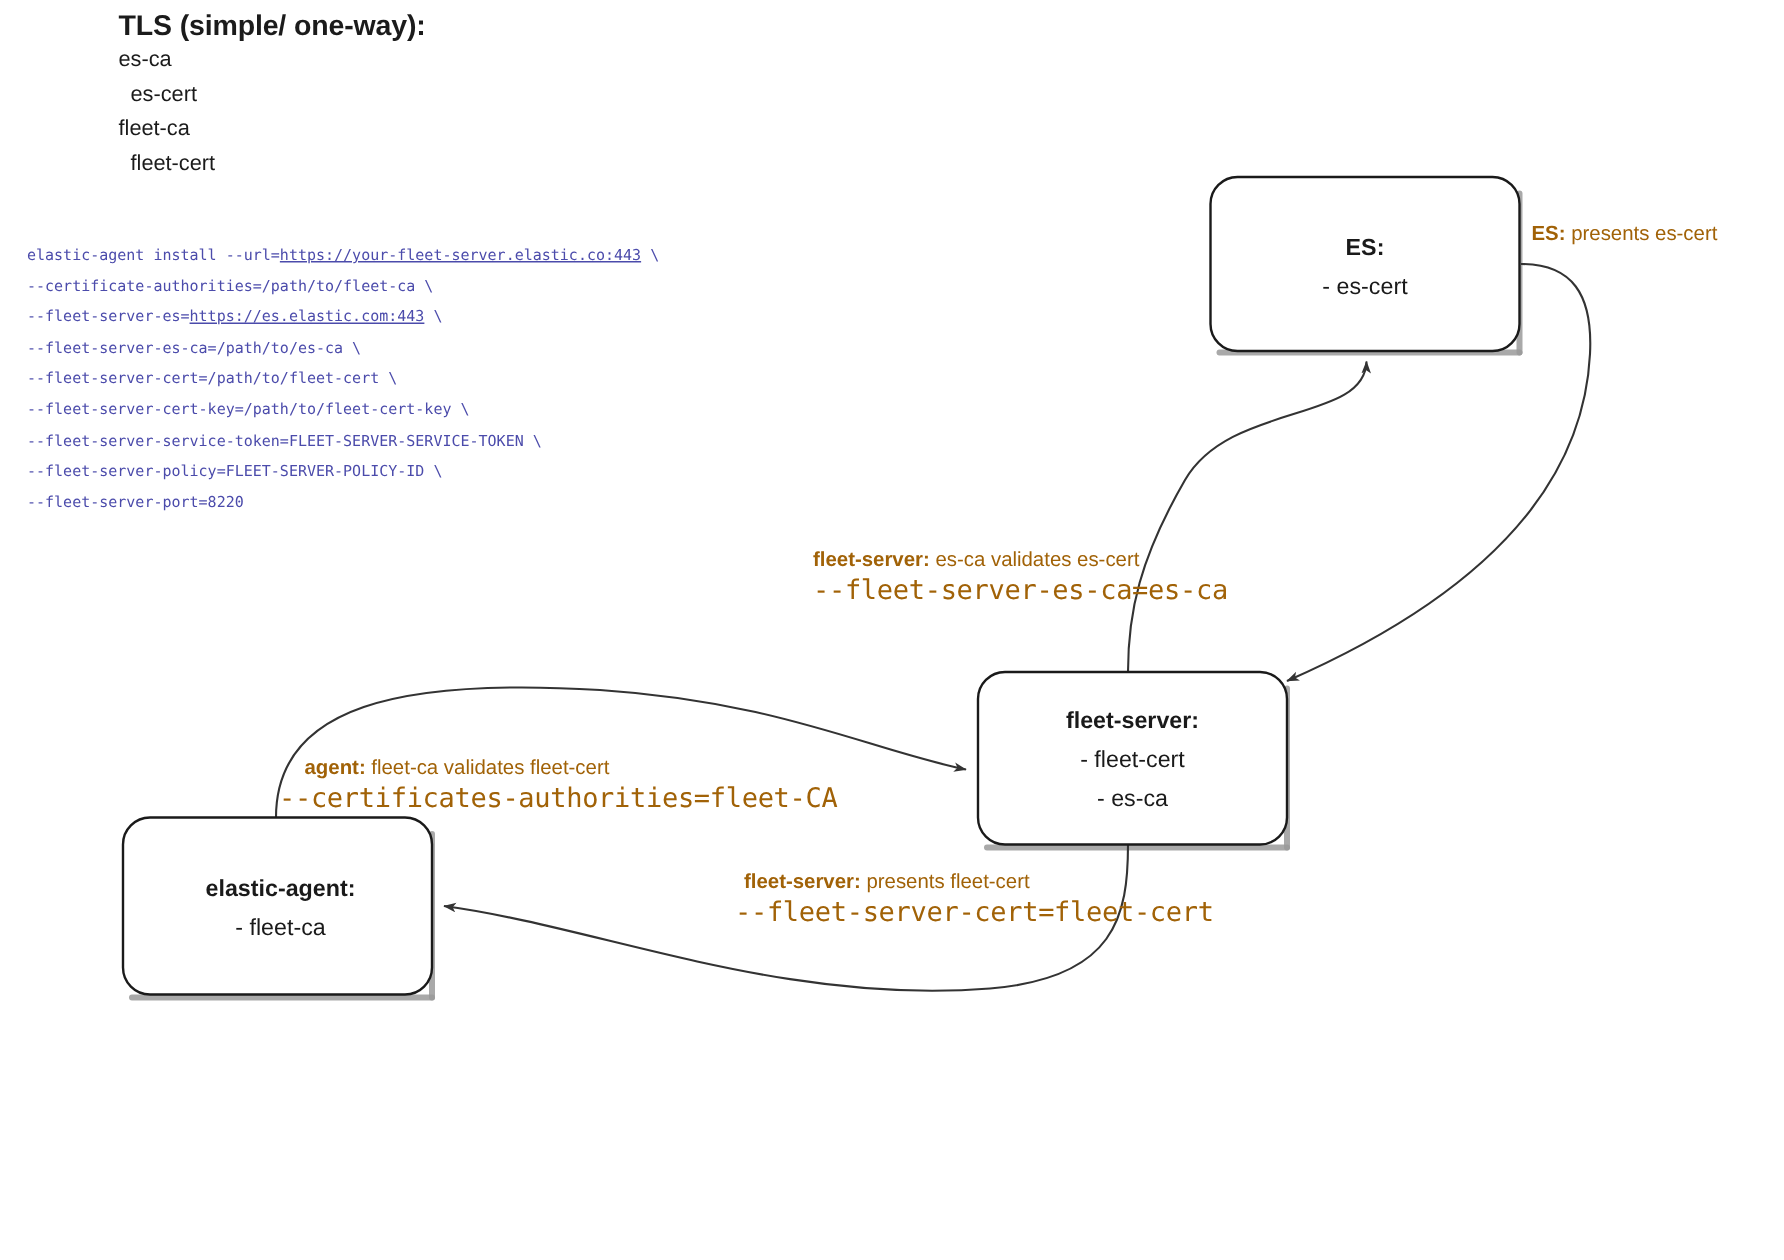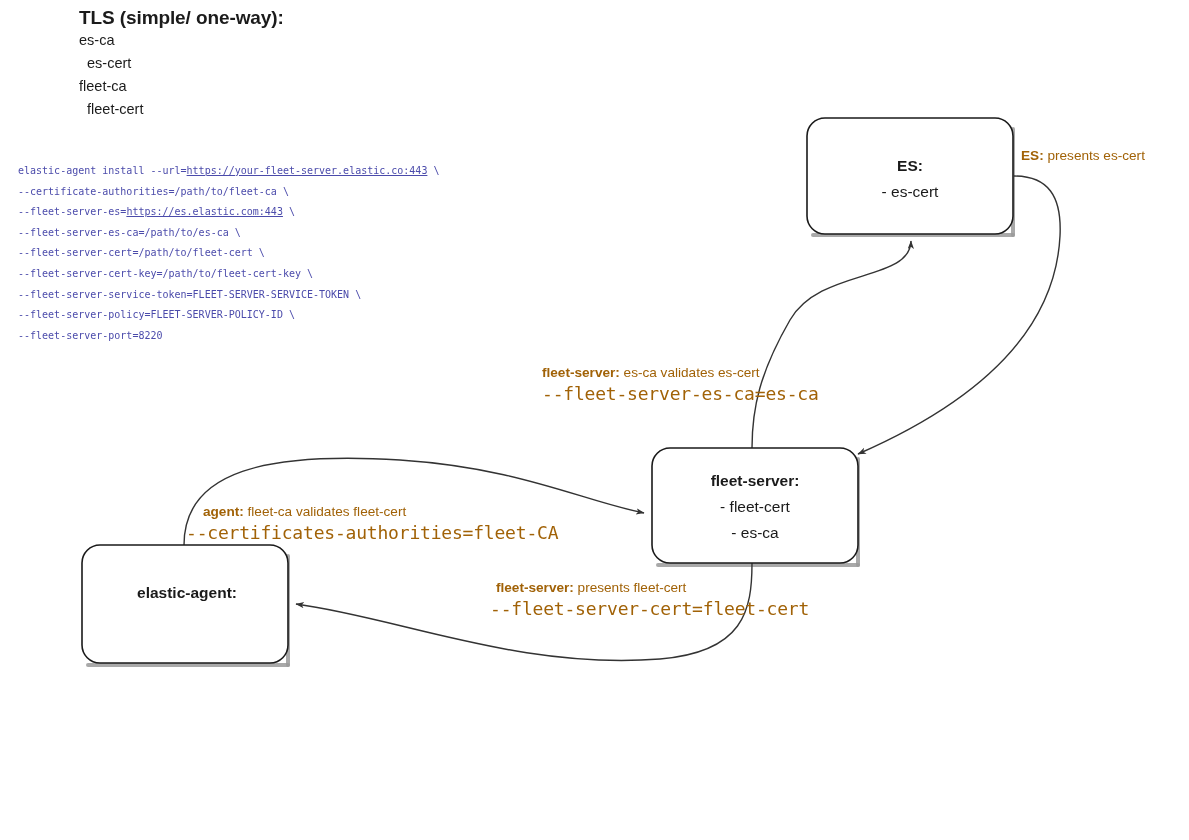--- a/index.html
+++ b/index.html
@@ -174,20 +174,21 @@
 </div>
 
 <div class="node-label" id="node-label-fleet">
   <span class="node-title">fleet-server:</span>
   <span class="node-sub">- fleet-cert</span>
   <span class="node-sub">- es-ca</span>
 </div>
 
 <div class="node-label" id="node-label-agent">
   <span class="node-title">elastic-agent:</span>
+  <span class="node-sub">- fleet-ca</span>
 </div>
 
 <div class="edge-label" id="edge-label-es-presents">
   <span class="lbl-strong">ES:</span><span> presents es-cert</span>
 </div>
 
 <div class="edge-label" id="edge-label-fs-validates">
   <span class="lbl-strong">fleet-server:</span><span> es-ca validates es-cert</span>
   <span class="lbl-mono">--fleet-server-es-ca=es-ca</span>
 </div>

